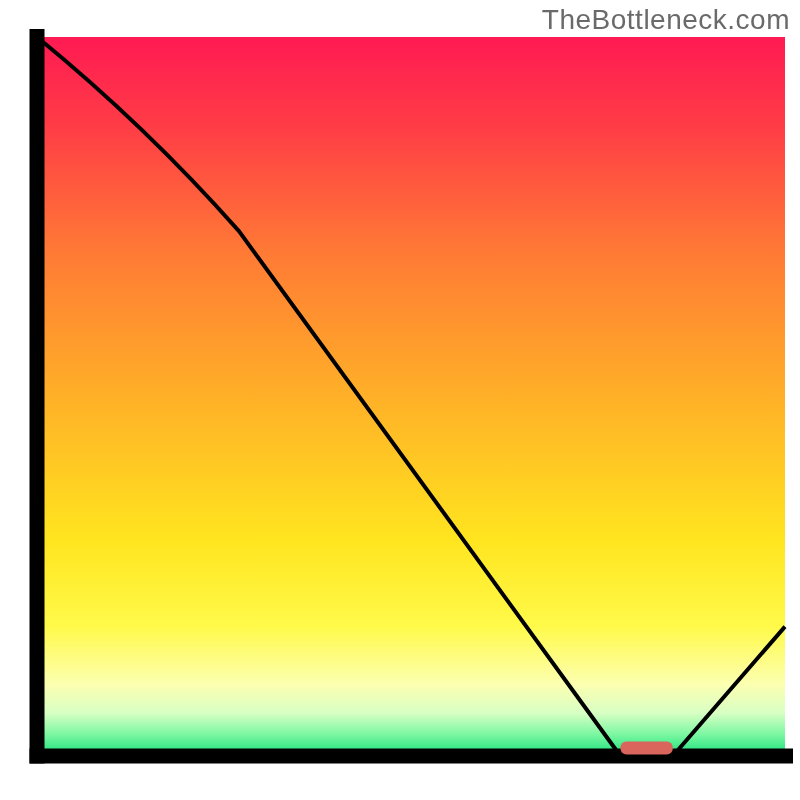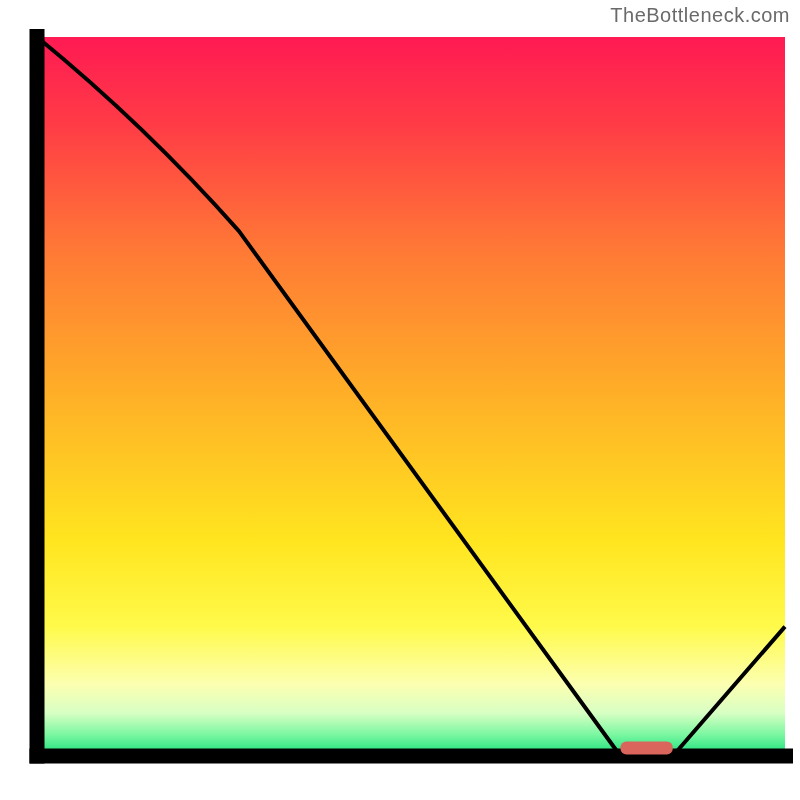--- a/index.html
+++ b/index.html
@@ -13,21 +13,21 @@
   }
   .wrap {
     position: relative;
     width: 800px;
     height: 800px;
   }
   .watermark {
     position: absolute;
     top: 4px;
     right: 10px;
-    font-size: 20px;
+    font-size: 28px;
     font-weight: 500;
     color: #6a6a6a;
     letter-spacing: 0.5px;
   }
   svg {
     position: absolute;
     left: 0;
     top: 0;
     display: block;
   }

